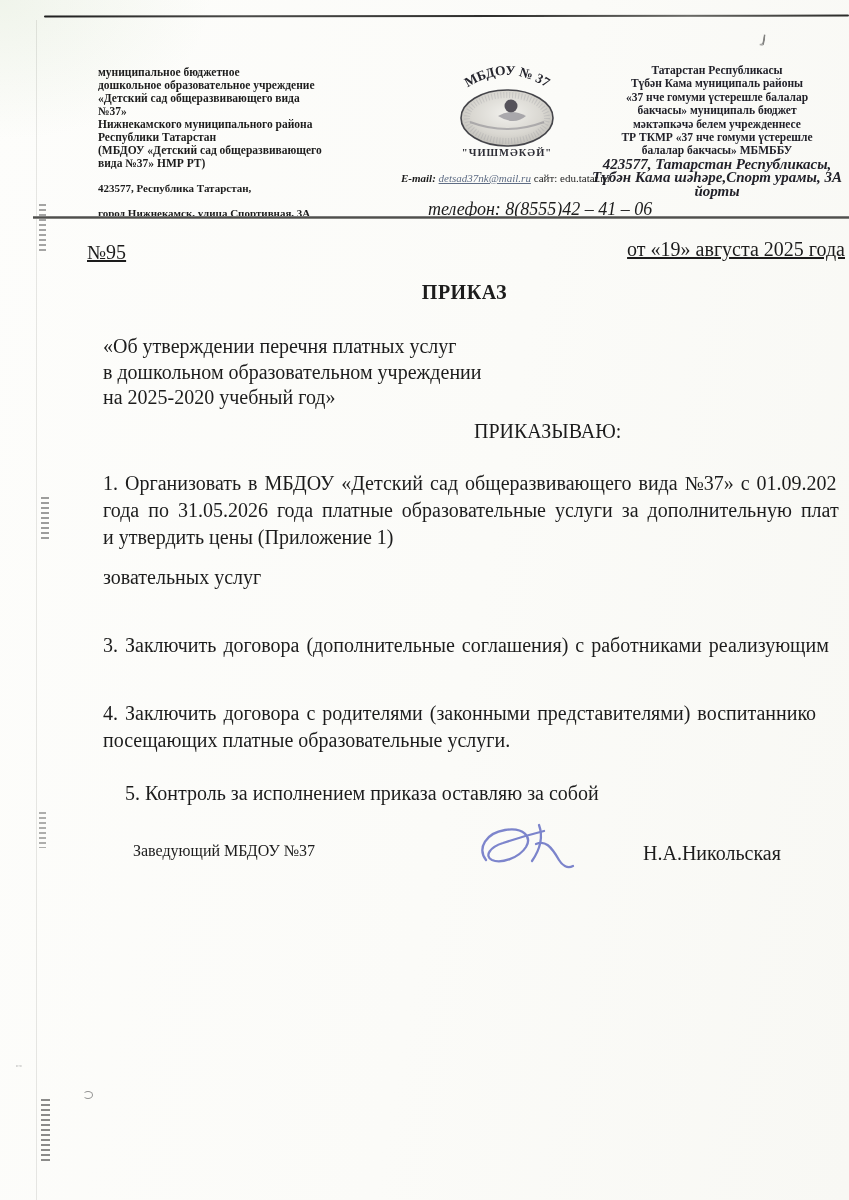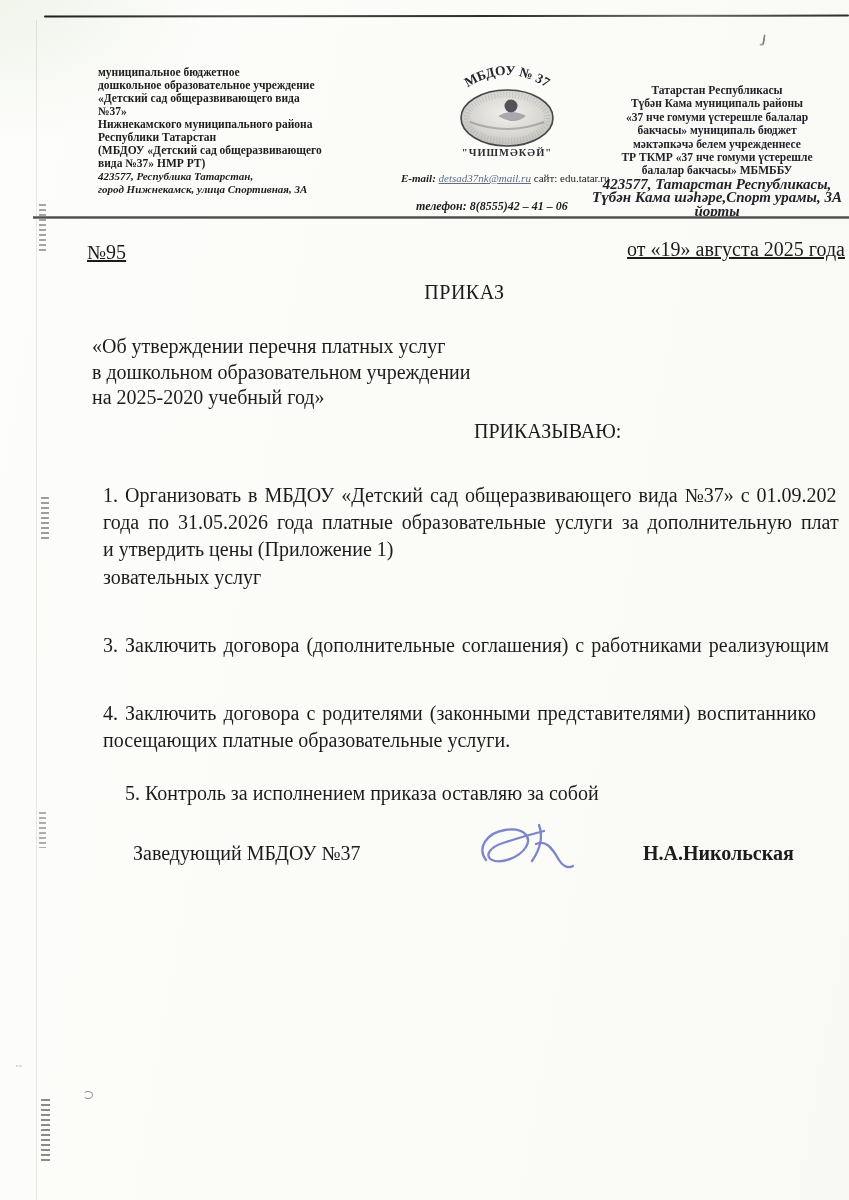--- a/index.html
+++ b/index.html
@@ -27,47 +27,47 @@
   .smudge.s4{left:41px;top:1099px;width:9px;height:62px;opacity:.65;}
   .mark-curl{position:absolute;left:83px;top:1091px;width:8px;height:6px;border:1px solid rgba(60,60,60,.55);
     border-radius:50%;border-left-color:transparent;}
   .mark-c3{position:absolute;left:16px;top:1064px;width:9px;height:7px;color:rgba(90,90,90,.55);
     font-size:8px;line-height:7px;font-family:"DejaVu Sans",sans-serif;}
   .mark-j{position:absolute;left:760px;top:34px;width:3px;height:10px;border-right:2px solid rgba(50,50,50,.6);
     border-bottom:2px solid rgba(50,50,50,.4);border-radius:0 0 4px 0;transform:rotate(8deg);}
   
   .hdr-left{position:absolute;left:98px;top:66px;width:354px;text-align:left;
     font-weight:bold;font-size:11.5px;line-height:13px;}
-  .hdr-left .ital{font-style:italic;font-size:11px;}
+  .hdr-left .ital{font-size:11px;margin-top:12px;}
   .hdr-right{position:absolute;left:590px;top:64px;width:254px;text-align:center;
-    font-weight:bold;font-size:11.5px;line-height:13.4px;color:#22222a;margin-top:20px;}
+    font-weight:bold;font-size:11.5px;line-height:13.4px;color:#22222a;}
   .hdr-right .ital{font-style:italic;font-size:15px;}
   .logo{position:absolute;left:448px;top:56px;}
   .contact-email{position:absolute;left:401px;top:172px;font-size:11px;white-space:nowrap;}
   .contact-email .lbl{font-weight:bold;font-style:italic;}
   .contact-email .link{font-style:italic;color:#5f6d85;text-decoration:underline;}
-  .contact-phone{position:absolute;left:416px;top:199px;font-size:12px;font-weight:bold;font-style:italic;white-space:nowrap;}
+  .contact-phone{position:absolute;left:428px;top:199px;font-size:18px;font-weight:normal;font-style:italic;white-space:nowrap;}
   .divider{position:absolute;left:33px;right:0;top:216px;height:3px;
     background:linear-gradient(#909090,#4f4f4c 50%,#9a9a96);}
   
   .order-number{position:absolute;left:87px;top:241px;font-size:20px;text-decoration:underline;}
   .order-date{position:absolute;right:4px;top:238px;font-size:20px;text-decoration:underline;white-space:nowrap;}
   .order-title{position:absolute;left:0;top:281px;width:849px;text-align:center;text-indent:80px;
-    font-size:20px;font-weight:normal;letter-spacing:.5px;}
-  .subject{position:absolute;left:92px;top:334px;font-size:20px;line-height:25.5px;white-space:nowrap;}
+    font-size:20px;font-weight:bold;letter-spacing:.5px;}
+  .subject{position:absolute;left:103px;top:334px;font-size:20px;line-height:25.5px;white-space:nowrap;}
   .decree{position:absolute;left:474px;top:420px;font-size:20px;font-weight:normal;}
   
   .para{position:absolute;left:103px;font-size:20px;line-height:27px;}
   .para div{white-space:nowrap;}
   .para .st2{word-spacing:2px;}
   .para .st4{word-spacing:4px;}
-  .p1{top:470px;margin-top:12px;} .p2{top:564px;} .p3{top:632px;} .p4{top:700px;} .p5{top:780px;margin-left:22px;}
+  .p1{top:470px;} .p2{top:564px;} .p3{top:632px;} .p4{top:700px;} .p5{top:780px;margin-left:22px;}
   
-  .sig-pos{position:absolute;left:133px;top:842px;font-size:20px;white-space:nowrap;}
-  .sig-name{position:absolute;left:643px;top:842px;font-size:20px;white-space:nowrap;font-weight:bold;}
+  .sig-pos{position:absolute;left:133px;top:842px;font-size:16px;white-space:nowrap;}
+  .sig-name{position:absolute;left:643px;top:842px;font-size:20px;white-space:nowrap;}
   .sig-ink{position:absolute;left:468px;top:816px;}
 </style>
 </head>
 <body>
 
 <div class="page">
 
   <div class="top-line"></div>
   <div class="paper-edge"></div>
   <div class="smudge s1"></div>

